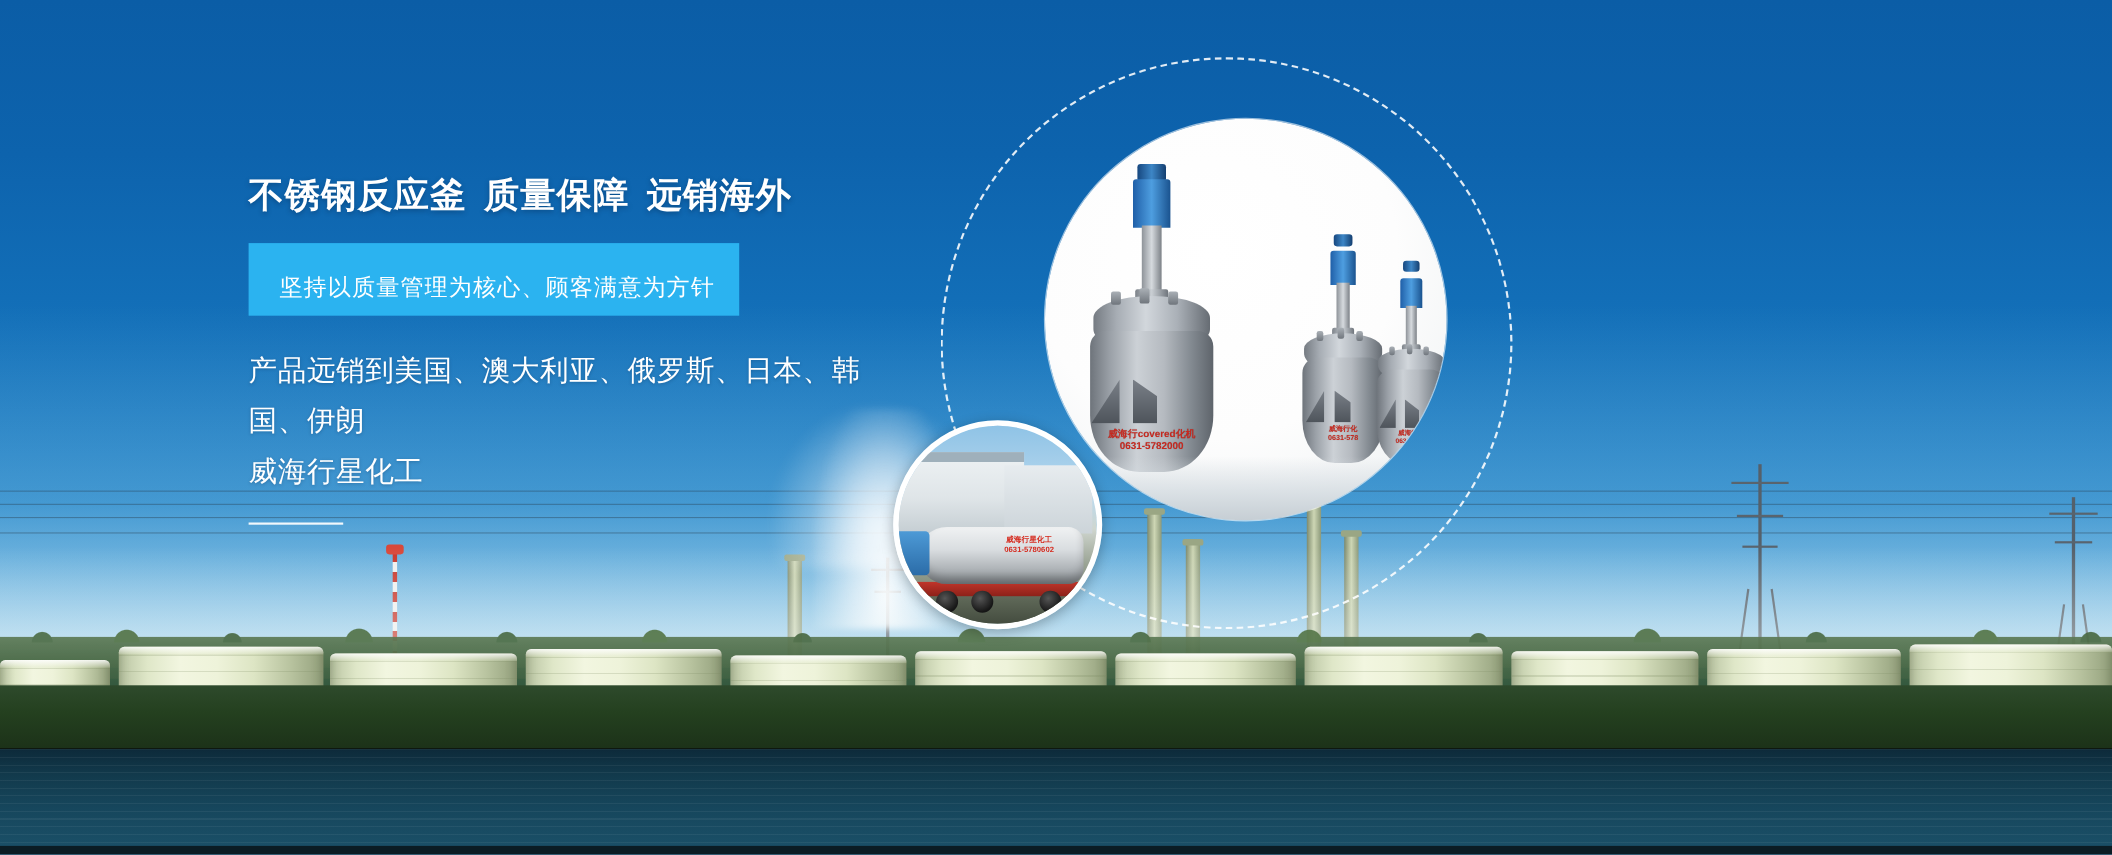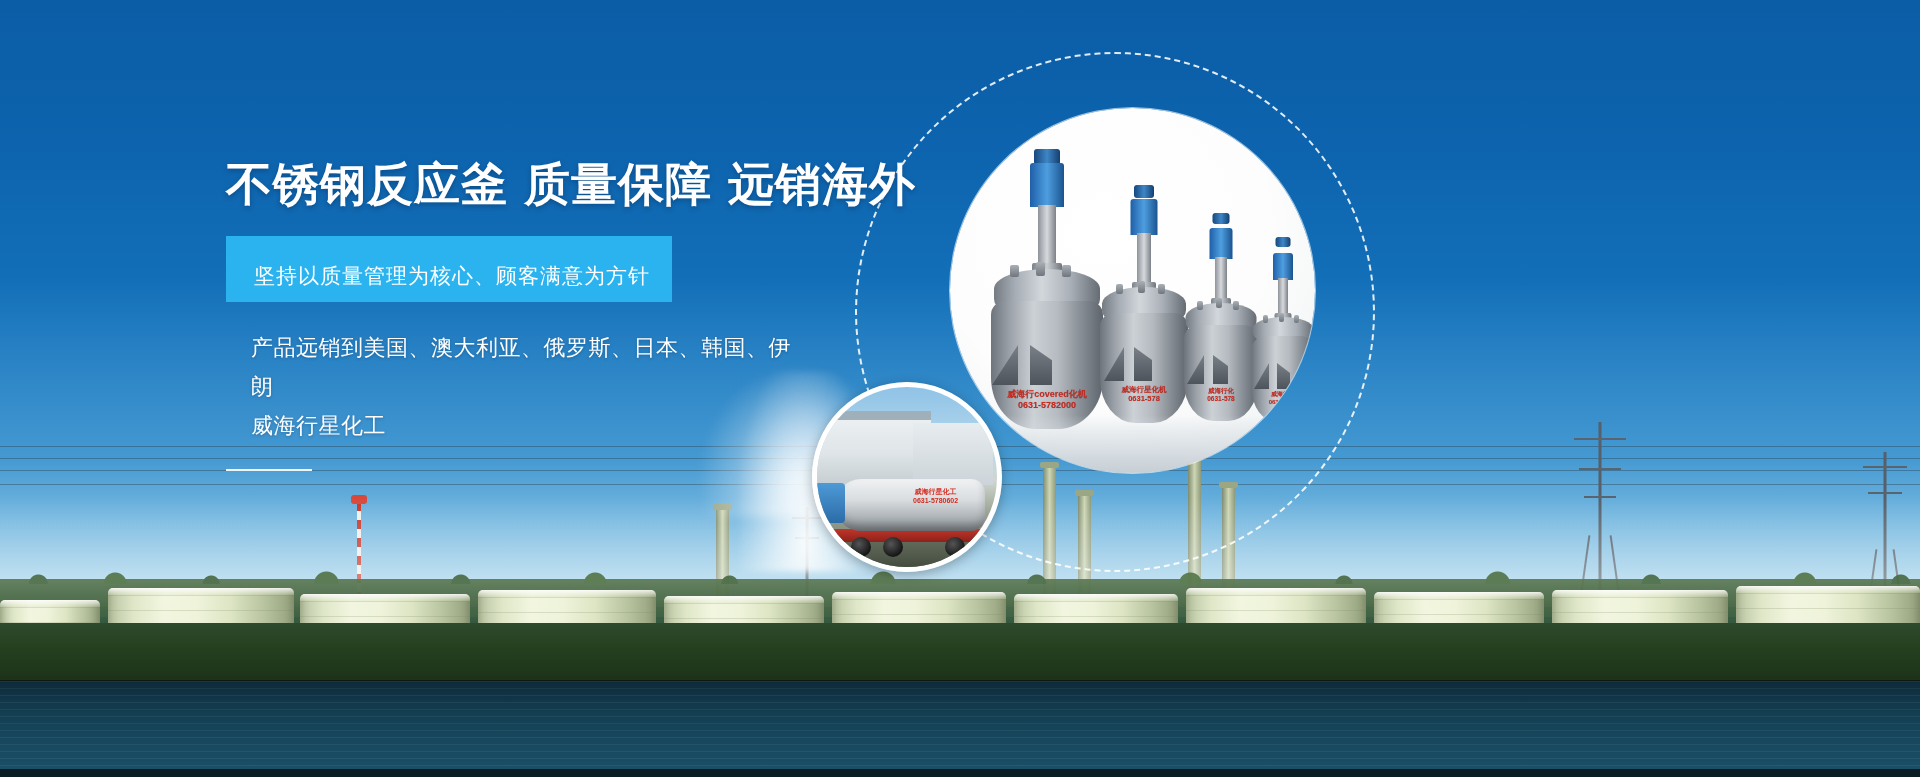--- a/index.html
+++ b/index.html
@@ -243,39 +243,38 @@
   }
   .sc-ground{
     position:absolute; left:0; right:0; bottom:0; height:34px;
     background:linear-gradient(to bottom,#6b7563,#444c3f);
   }
 
   
   .textblock{ position:absolute; left:226px; top:160px; width:700px; }
 
   .headline{
-    font-size:46px; font-weight:700; color:#ffffff; letter-spacing:1px;
+    font-size:32px; font-weight:700; color:#ffffff; letter-spacing:1px;
     line-height:1.08; white-space:nowrap;
     text-shadow:0 2px 5px rgba(0,30,60,.35);
   }
   .headline .gap{ display:inline-block; width:16px; }
 
   .subbar{
     display:inline-block; margin-top:26px;
     background:#2bb3f0;
     color:#ffffff; font-size:21px; letter-spacing:1px;
     padding:26px 22px 12px 28px;
     white-space:nowrap;
   }
 
   .para{
-    margin-top:26px; color:#ffffff; font-size:22px; line-height:1.78;
+    margin-top:26px; color:#ffffff; font-size:26px; line-height:1.78;
     letter-spacing:.5px; max-width:560px;
     text-shadow:0 1px 3px rgba(0,30,60,.28);
-    margin-left:25px;
   }
 
   .rule{
     margin-top:24px; width:86px; height:2px; background:rgba(255,255,255,.92);
   }
 
   
   .bottomband{
     position:absolute; left:0; right:0; bottom:0; height:8px;
     background:#0b1c24;
@@ -387,37 +386,20 @@
       <div class="nozzle" style="left:74px; top:116px; width:9px; height:12px;"></div>
       <div class="body" style="top:152px; width:112px; height:128px;"></div>
       <div class="fin" style="left:4px;  top:196px; width:26px; height:40px; clip-path:polygon(0 100%,100% 0,100% 100%);"></div>
       <div class="fin" style="left:42px; top:196px; width:22px; height:40px; clip-path:polygon(0 0,100% 38%,100% 100%,0 100%);"></div>
       <div class="redtxt" style="top:240px; font-size:9px;">
         <div>威海行covered化机</div>
         <div>0631-5782000</div>
       </div>
     </div>
 
-    <div class="vessel" style="left:148px; width:92px; height:250px;">
-      <div class="motorcap" style="top:4;   width:20px; height:13px;"></div>
-      <div class="motor" style="top:14px; width:27px; height:36px;"></div>
-      <div class="shaft" style="top:48px; width:14px; height:52px;"></div>
-      <div class="flange" style="top:97px; width:24px; height:8px;"></div>
-      <div class="dome" style="top:102px; width:84px; height:33px;"></div>
-      <div class="nozzle" style="left:18px; top:99px; width:7px; height:10px;"></div>
-      <div class="nozzle" style="left:40px; top:96px; width:7px; height:12px;"></div>
-      <div class="nozzle" style="left:60px; top:99px; width:7px; height:10px;"></div>
-      <div class="body" style="top:128px; width:88px; height:110px;"></div>
-      <div class="fin" style="left:6px;  top:162px; width:20px; height:34px; clip-path:polygon(0 100%,100% 0,100% 100%);"></div>
-      <div class="fin" style="left:36px; top:162px; width:18px; height:34px; clip-path:polygon(0 0,100% 38%,100% 100%,0 100%);"></div>
-      <div class="redtxt" style="top:200px; font-size:7.5px;">
-        <div>威海行星化机</div>
-        <div>0631-578</div>
-      </div>
-    </div>
 
     <div class="vessel" style="left:232px; width:78px; height:222px;">
       <div class="motorcap" style="top:6;   width:17px; height:11px;"></div>
       <div class="motor" style="top:15px; width:23px; height:31px;"></div>
       <div class="shaft" style="top:44px; width:12px; height:44px;"></div>
       <div class="flange" style="top:85px; width:20px; height:7px;"></div>
       <div class="dome" style="top:90px; width:71px; height:28px;"></div>
       <div class="nozzle" style="left:15px; top:88px; width:6px; height:9px;"></div>
       <div class="nozzle" style="left:34px; top:85px; width:6px; height:10px;"></div>
       <div class="nozzle" style="left:51px; top:88px; width:6px; height:9px;"></div>

